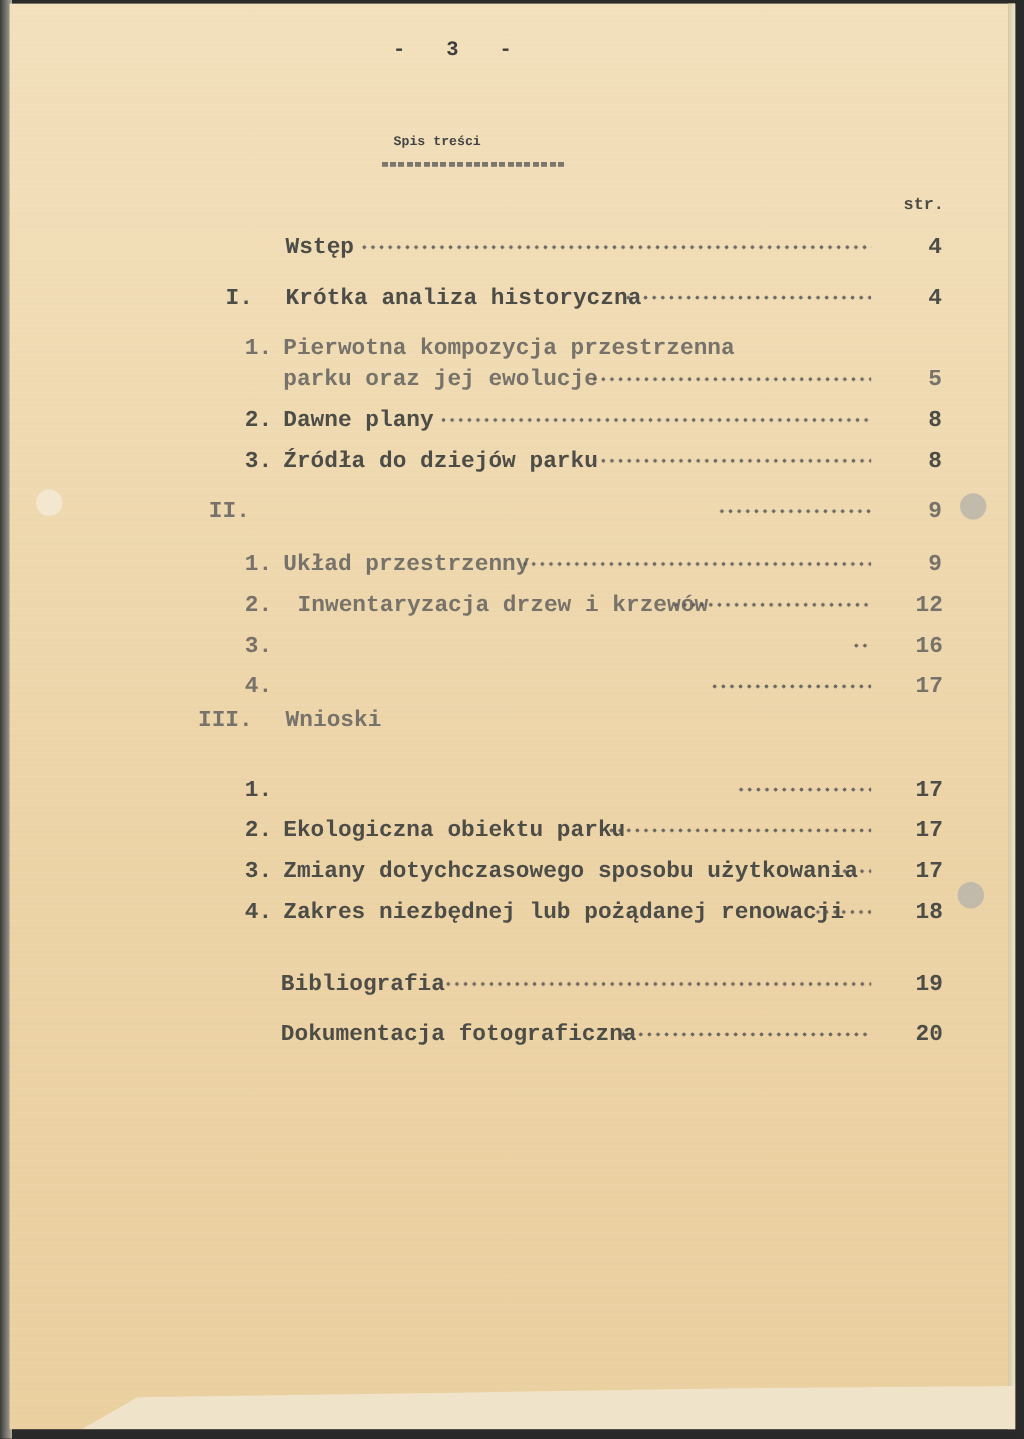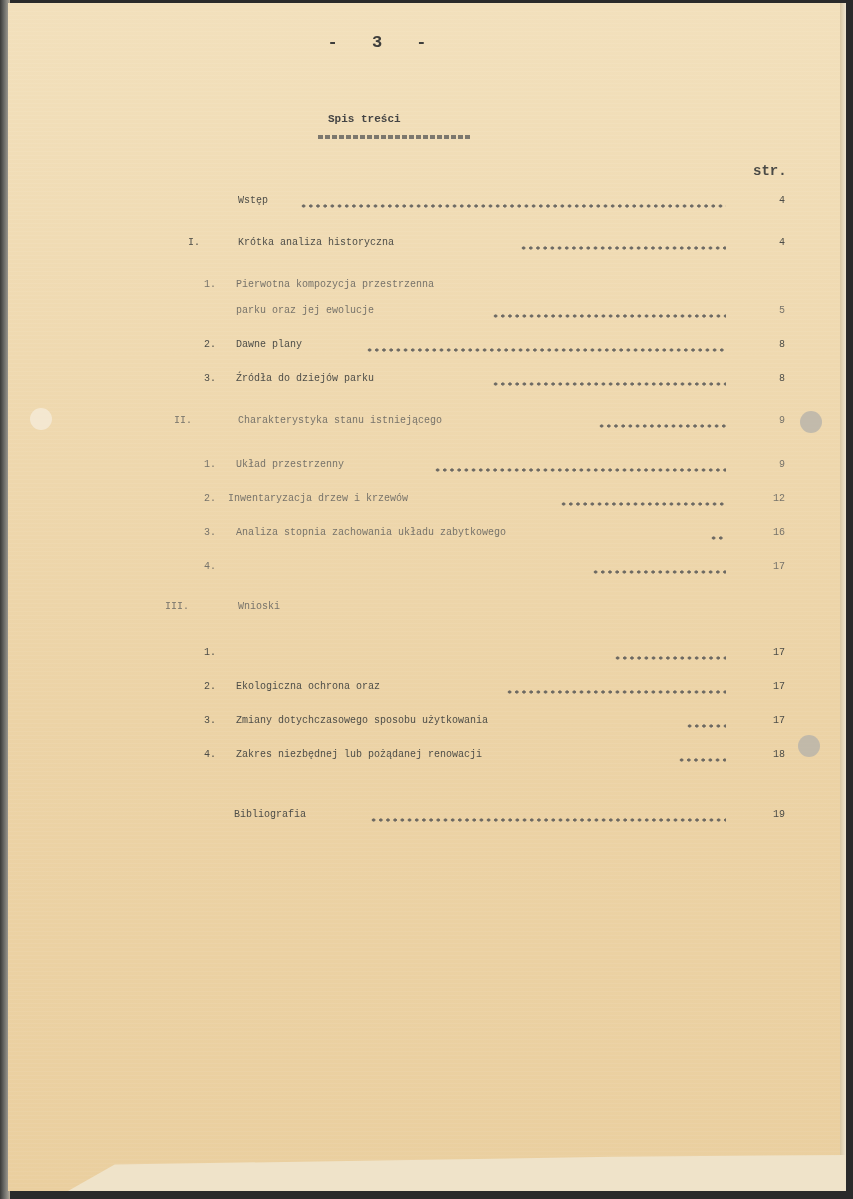--- a/index.html
+++ b/index.html
@@ -77,22 +77,22 @@
     .col-header {
       position: absolute;
       left: 745px; top: 160px;
       font-size: 14px;
       font-weight: bold;
       color: #4a4a46;
     }
     .toc-row {
       position: absolute;
       height: 20px;
-      font-size: 10px;
-      font-weight: normal;
+      font-size: 19px;
+      font-weight: bold;
       white-space: nowrap;
       color: #4d4d48;
     }
     .toc-row .roman {
       position: absolute;
       left: 0;
     }
     .toc-row .label {
       position: absolute;
       white-space: nowrap;
@@ -164,66 +164,64 @@
 
   <div class="toc-row" style="left:0; top:370px; width:838px;">
     <span class="roman" style="left:196px;">3.</span>
     <span class="label" style="left:228px;">Źródła do dziejów parku</span>
     <span class="dots" style="left:484px; width:234px;"></span>
     <span class="pg">8</span>
   </div>
 
   <div class="toc-row faded" style="left:0; top:412px; width:838px;">
     <span class="roman" style="left:166px;">II.</span>
-    <span class="label" style="left:230px;">Charakterystyka stanu istniejącego</span>
     <span class="dots" style="left:590px; width:128px;"></span>
     <span class="pg">9</span>
   </div>
 
   <div class="toc-row faded" style="left:0; top:456px; width:838px;">
     <span class="roman" style="left:196px;">1.</span>
     <span class="label" style="left:228px;">Układ przestrzenny</span>
     <span class="dots" style="left:426px; width:292px;"></span>
     <span class="pg">9</span>
   </div>
 
   <div class="toc-row faded" style="left:0; top:490px; width:838px;">
     <span class="roman" style="left:196px;">2.</span>
-    <span class="label" style="left:220px;">Inwentaryzacja drzew i krzewów</span>
+    <span class="label" style="left:240px;">Inwentaryzacja drzew i krzewów</span>
     <span class="dots" style="left:552px; width:166px;"></span>
     <span class="pg">12</span>
   </div>
 
   <div class="toc-row faded" style="left:0; top:524px; width:838px;">
     <span class="roman" style="left:196px;">3.</span>
-    <span class="label" style="left:228px;">Analiza stopnia zachowania układu zabytkowego</span>
     <span class="dots" style="left:702px; width:16px;"></span>
     <span class="pg">16</span>
   </div>
 
   <div class="toc-row faded" style="left:0; top:558px; width:838px;">
     <span class="roman" style="left:196px;">4.</span>
     <span class="dots" style="left:584px; width:134px;"></span>
     <span class="pg">17</span>
   </div>
 
-  <div class="toc-row faded" style="left:0; top:598px; width:842px;text-align:right;">
+  <div class="toc-row faded" style="left:0; top:586px; width:842px;text-align:right;">
     <span class="roman" style="left:157px;">III.</span>
     <span class="label" style="left:230px;">Wnioski</span>
   </div>
 
   <div class="toc-row" style="left:0; top:644px; width:838px;">
     <span class="roman" style="left:196px;">1.</span>
     <span class="dots" style="left:606px; width:112px;"></span>
     <span class="pg">17</span>
   </div>
 
   <div class="toc-row" style="left:0; top:678px; width:838px;">
     <span class="roman" style="left:196px;">2.</span>
-    <span class="label" style="left:228px;">Ekologiczna ochrona oraz</span>
+    <span class="label" style="left:228px;">Ekologiczna obiektu parku</span>
     <span class="dots" style="left:498px; width:220px;"></span>
     <span class="pg">17</span>
   </div>
 
   <div class="toc-row" style="left:0; top:712px; width:838px;">
     <span class="roman" style="left:196px;">3.</span>
     <span class="label" style="left:228px;">Zmiany dotychczasowego sposobu użytkowania</span>
     <span class="dots" style="left:678px; width:40px;"></span>
     <span class="pg">17</span>
   </div>
@@ -234,13 +232,18 @@
     <span class="dots" style="left:670px; width:48px;"></span>
     <span class="pg">18</span>
   </div>
 
   <div class="toc-row" style="left:0; top:806px; width:838px;">
     <span class="label" style="left:226px;">Bibliografia</span>
     <span class="dots" style="left:362px; width:356px;"></span>
     <span class="pg">19</span>
   </div>
 
+  <div class="toc-row" style="left:0; top:848px; width:838px;">
+    <span class="label" style="left:226px;">Dokumentacja fotograficzna</span>
+    <span class="dots" style="left:508px; width:210px;"></span>
+    <span class="pg">20</span>
+  </div>
 </div>
 
 </body></html>

